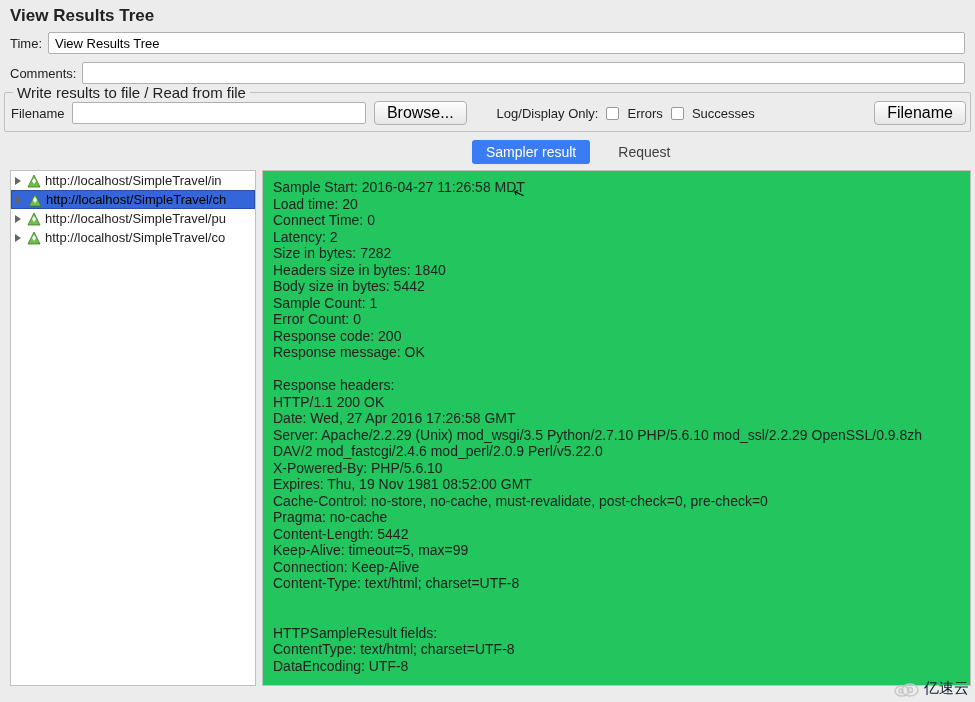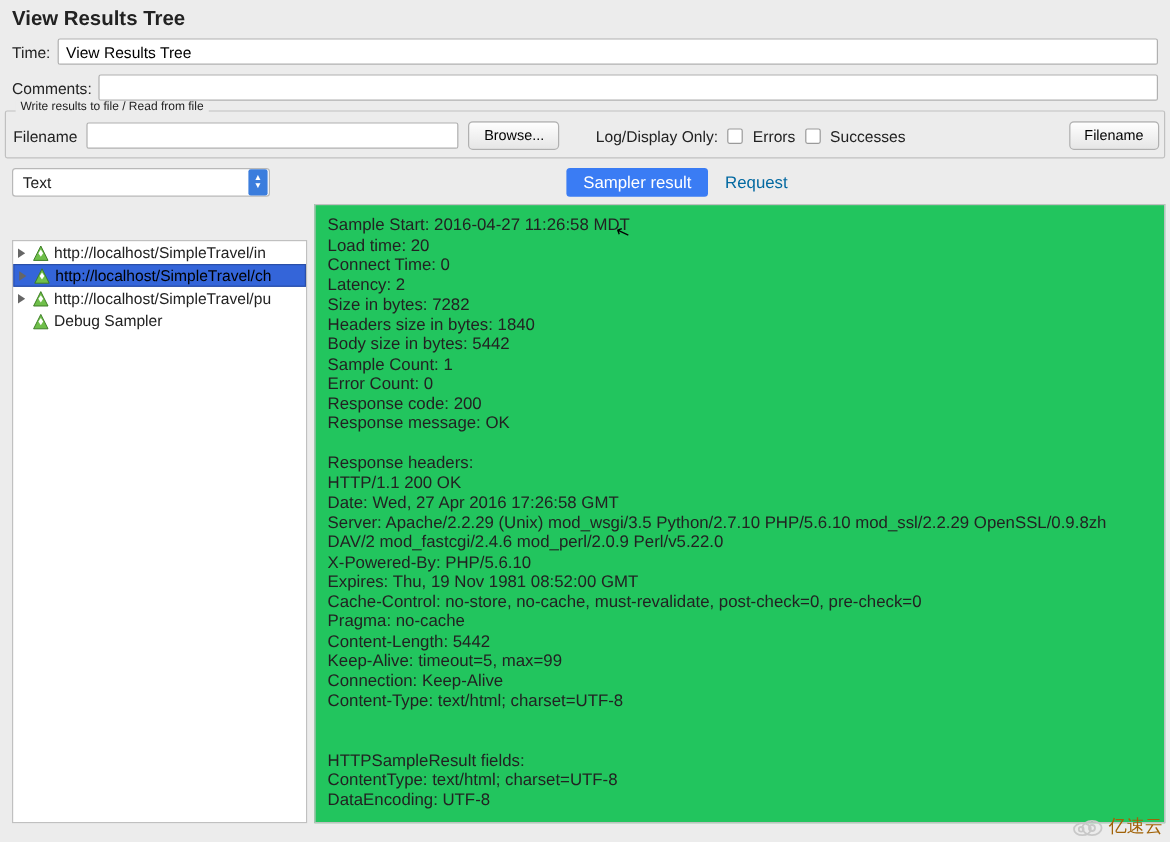--- a/index.html
+++ b/index.html
@@ -37,33 +37,33 @@
     border: 1px solid #c0c0c0;
     margin: 2px 4px 6px 4px;
     border-radius: 2px;
     padding: 8px 6px 6px 6px;
     position: relative;
   }
   .fieldset .legend {
     position: absolute; top: -9px; left: 8px;
     background: #ececec;
     padding: 0 4px;
-    font-size: 10px;
+    font-size: 15px;
   }
   .filename-row {
     display: flex; align-items: center; gap: 8px;
   }
   .filename-row .text-input { flex: 1 1 auto; }
   .btn {
     background: linear-gradient(#fefefe,#e6e6e6);
     border: 1px solid #b0b0b0;
     border-radius: 4px;
     height: 24px;
     padding: 2px 12px;
-    font-size: 12px;
+    font-size: 16px;
     cursor: pointer;
   }
   .checkbox {
     width: 13px; height: 13px;
     border: 1px solid #9a9a9a;
     border-radius: 2px;
     background: #fff;
     display: inline-block;
   }
   .main-split {
@@ -130,26 +130,27 @@
     position: relative;
   }
   .node-icon svg { width:14px; height:14px; }
   .right-pane {
     flex: 1;
     display: flex; flex-direction: column;
   }
   .tabs-bar {
     display: flex; align-items: center;
     height: 28px;
+    gap: 14px;
     padding-left: 210px;
   }
   .tab {
     padding: 4px 14px;
     font-size: 14px;
-    color: #0369a1;
+    color: #404040;
     border-radius: 3px;
     cursor: pointer;
   }
   .tab.active {
     background: #3a7cf4;
     color: #fff;
   }
   .result-box {
     flex: 1;
     border: 1px solid #c0c0c0;
@@ -165,21 +166,21 @@
   .cursor-arrow {
     position: absolute;
     top: 14px; left: 250px;
     font-size: 14px; color:#000;
     transform: rotate(-20deg);
   }
   .watermark {
     position: absolute;
     right: 6px; bottom: 4px;
     display: flex; align-items: center; gap: 4px;
-    font-size: 15px; color: #a16207;
+    font-size: 15px; color: #0f172a;
     font-weight: 500;
     pointer-events: none;
   }
   .watermark .cloud {
     width: 28px; height: 18px; position: relative;
   }
   .watermark .cloud svg { width:28px; height:18px; }
 </style>
 </head>
 <body>
@@ -208,27 +209,20 @@
     <span>Errors</span>
     <span class="checkbox"></span>
     <span>Successes</span>
     <span style="flex:1"></span>
     <button class="btn" style="margin-right:-2px">Filename</button>
   </div>
 </div>
 
 <div class="main-split">
   <div class="left-pane">
-    <div class="combo">
-      <span>Text</span>
-      <span class="combo-arrows">
-        <span>▲</span>
-          <span>▼</span>
-      </span>
-    </div>
     <div class="tree" id="tree">
         <div class="tree-row">
           <span class="expander"></span>
           <span class="node-icon"><svg viewBox="0 0 14 14">
               <polygon points="7,1 13,13 1,13" fill="#6fbf4a" stroke="#3a7a22" stroke-width="0.8"></polygon>
               <polygon points="7,4 9,7 7,10 5,7" fill="#fff"></polygon>
             </svg></span>
           <span>http://localhost/SimpleTravel/in</span>
         </div>
         <div class="tree-row selected">
@@ -240,27 +234,27 @@
           <span>http://localhost/SimpleTravel/ch</span>
         </div>
         <div class="tree-row">
           <span class="expander"></span>
           <span class="node-icon"><svg viewBox="0 0 14 14">
               <polygon points="7,1 13,13 1,13" fill="#6fbf4a" stroke="#3a7a22" stroke-width="0.8"></polygon>
               <polygon points="7,4 9,7 7,10 5,7" fill="#fff"></polygon>
             </svg></span>
           <span>http://localhost/SimpleTravel/pu</span>
         </div>
-        <div class="tree-row noexp">
+        <div class="tree-row">
           <span class="expander"></span>
           <span class="node-icon"><svg viewBox="0 0 14 14">
               <polygon points="7,1 13,13 1,13" fill="#6fbf4a" stroke="#3a7a22" stroke-width="0.8"></polygon>
               <polygon points="7,4 9,7 7,10 5,7" fill="#fff"></polygon>
             </svg></span>
-          <span>Debug Sampler</span>
+          <span>http://localhost/SimpleTravel/co</span>
         </div>
       </div>
   </div>
 
   <div class="right-pane">
     <div class="tabs-bar">
       <span class="tab active">Sampler result</span>
       <span class="tab">Request</span>
     </div>
     <pre class="result-box" id="resbox" style="white-space: pre-wrap; font-family: Arial, Helvetica, sans-serif; margin: 4px 0px 0px; position: relative;">Sample Start: 2016-04-27 11:26:58 MDT

